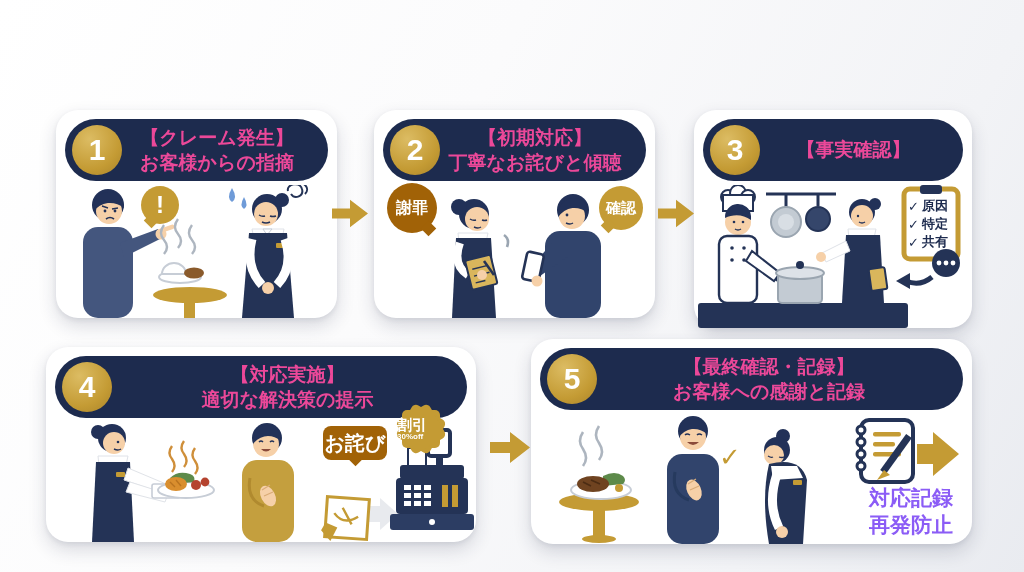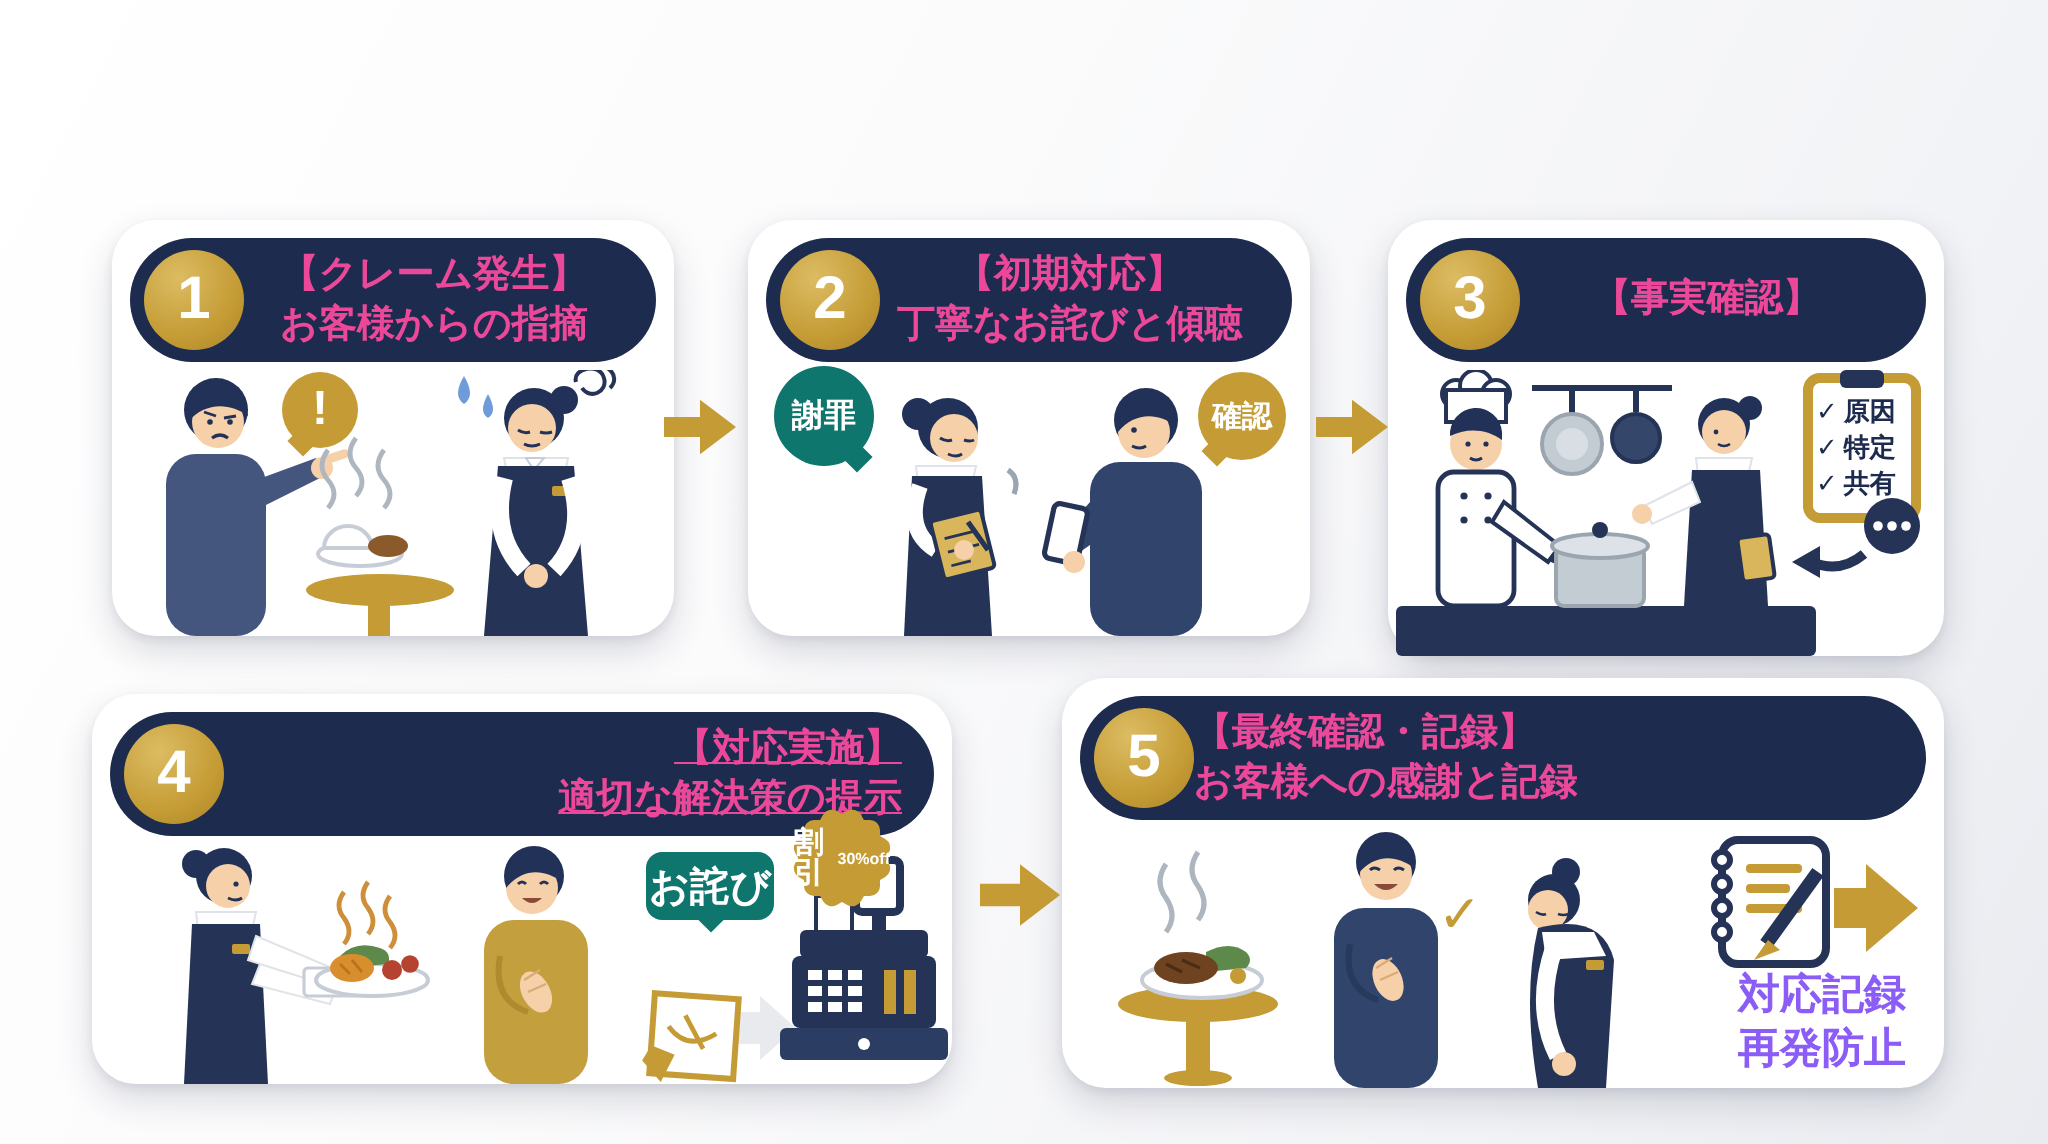--- a/index.html
+++ b/index.html
@@ -23,58 +23,58 @@
     position:absolute;left:9px;right:9px;top:9px;height:62px;
     background:#1d2b4e;border-radius:31px;display:flex;align-items:center;
   }
   .step-circle{
     flex:0 0 auto;width:50px;height:50px;margin-left:7px;border-radius:50%;
     background:radial-gradient(circle at 35% 28%,#dcbc63,#c49b34 62%,#a9832a 100%);
     color:#fff;font-size:30px;font-weight:bold;
     display:flex;align-items:center;justify-content:center;
   }
   .step-title{flex:1;color:#ec4899;font-weight:bold;font-size:19px;line-height:1.32;text-align:center;padding-right:16px;}
-  .c4 .step-title{text-align:right;padding-left:12px;text-decoration:underline;}
-  .c5 .step-title{text-align:left;padding-right:22px;}
+  .c4 .step-title{text-align:center;padding-left:12px;}
+  .c5 .step-title{text-align:center;padding-right:22px;}
 
   .card-body{position:absolute;left:0;right:0;top:75px;bottom:0;}
   .card-body svg{position:absolute;inset:0;width:100%;height:100%;}
 
   .flow-arrow{
     position:absolute;background:#c49b34;
     clip-path:polygon(0 34%,50% 34%,50% 6%,100% 50%,50% 94%,50% 66%,0 66%);
   }
   .fa1{left:332px;top:198px;width:36px;height:31px;}
   .fa2{left:658px;top:198px;width:36px;height:31px;}
   .fa3{left:490px;top:430px;width:40px;height:35px;}
 
   .bubble{
     position:absolute;display:flex;align-items:center;justify-content:center;
     color:#fff;font-weight:bold;
   }
   .bubble .tail{position:absolute;width:11px;height:11px;background:inherit;transform:rotate(45deg);}
   .bubble-round{border-radius:50%;}
-  .bg-navy{background:#0f766e;}
+  .bg-navy{background:#a16207;}
   .bg-gold{background:#c49b34;}
 
   .b-excl{left:85px;top:1px;width:38px;height:38px;font-size:24px;}
   .b-excl .tail{left:5px;bottom:-2px;}
   .b-shazai{left:13px;top:-2px;width:50px;height:50px;font-size:16px;}
   .b-shazai .tail{right:3px;bottom:-1px;}
   .b-kakunin{left:225px;top:1px;width:44px;height:44px;font-size:15px;}
   .b-kakunin .tail{left:4px;bottom:-1px;}
   .b-owabi{left:277px;top:4px;width:64px;height:34px;border-radius:8px;font-size:20px;}
   .b-owabi .tail{left:27px;bottom:-4px;}
 
   .starburst{position:absolute;left:351px;top:58px;width:48px;height:48px;}
   .starburst .sq{position:absolute;inset:5px;background:#c49b34;border-radius:5px;}
   .starburst .sq.r30{transform:rotate(30deg);}
   .starburst .sq.r60{transform:rotate(60deg);}
-  .starburst .txt{position:absolute;inset:0;display:flex;
-    align-items:center;justify-content:center;color:#fff;font-weight:bold;line-height:1;}
+  .starburst .txt{position:absolute;inset:0;display:flex;flex-direction:column;
+    align-items:flex-start;justify-content:center;color:#fff;font-weight:bold;line-height:1;}
   .starburst .txt .l1{font-size:15px;}
   .starburst .txt .l2{font-size:8px;margin-top:1px;}
 
   .checklist{position:absolute;left:214px;top:12px;width:52px;}
   .checklist .row{display:flex;align-items:center;gap:3px;height:18px;
     color:#1d2b4e;font-weight:bold;font-size:13px;}
   .checklist .chk{color:#1d2b4e;font-size:13px;}
 
   .note-text{position:absolute;left:338px;top:70px;color:#8b5cf6;font-weight:bold;
     font-size:21px;line-height:1.3;}

